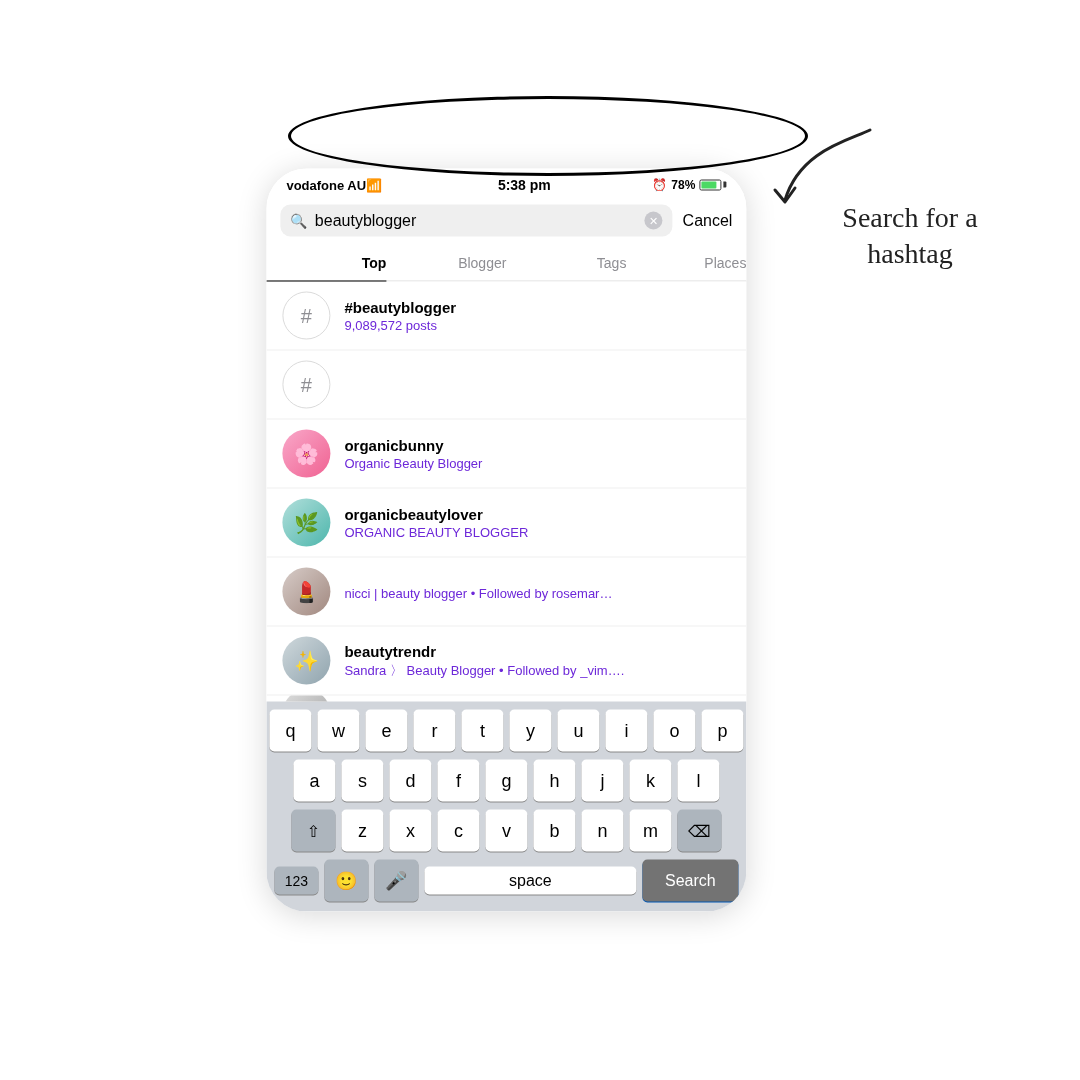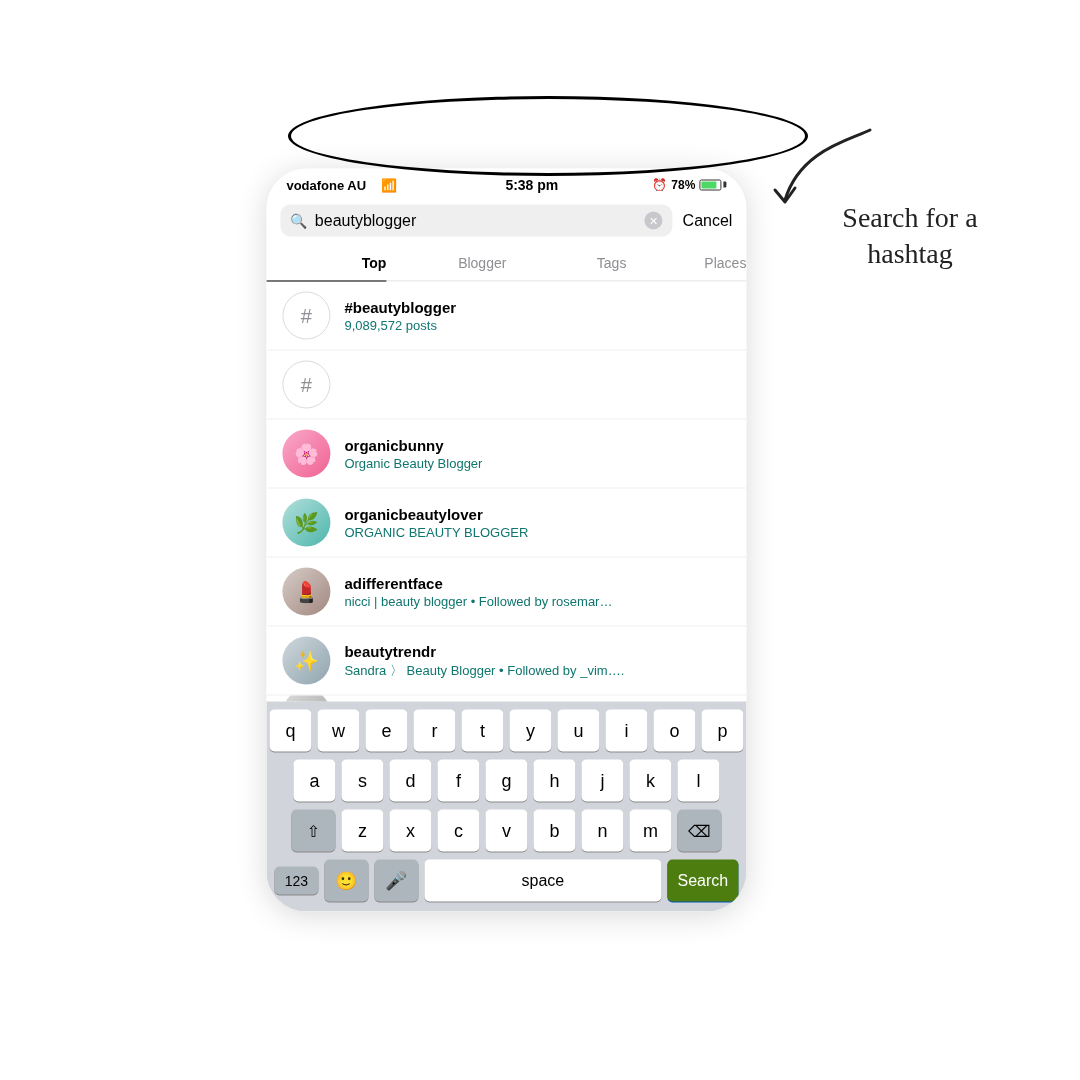--- a/index.html
+++ b/index.html
@@ -28,21 +28,21 @@
     
     .status-bar {
       display: flex;
       justify-content: space-between;
       align-items: center;
       padding: 8px 20px 4px;
       font-size: 13px;
       font-weight: 600;
       background: #fff;
     }
-    .status-left { display: flex; align-items: center; gap: 15px; }
+    .status-left { display: flex; align-items: center; gap: 0; }
     .status-center { font-size: 14px; font-weight: 600; margin-left: 14px; }
     .status-right { display: flex; align-items: center; gap: 4px; font-size: 12px; }
     .battery-icon {
       display: inline-flex;
       align-items: center;
       gap: 2px;
     }
     .battery-body {
       width: 22px;
       height: 11px;
@@ -173,21 +173,21 @@
       border: 1.5px solid #dbdbdb;
       flex-shrink: 0;
       display: flex;
       align-items: center;
       justify-content: center;
       font-size: 20px;
       color: #8e8e93;
     }
     .result-text { flex: 1; }
     .result-name { font-size: 15px; font-weight: 600; color: #000; }
-    .result-sub { font-size: 13px; color: #0f766e; margin-top: 2px; }
+    .result-sub { font-size: 13px; color: #6d28d9; margin-top: 2px; }
 
     
     .av1 { background: linear-gradient(135deg, #f9a8c9 0%, #f06292 100%); }
     .av2 { background: linear-gradient(135deg, #b2dfdb 0%, #4db6ac 100%); }
     .av3 { background: linear-gradient(135deg, #d7ccc8 0%, #a1887f 100%); }
     .av4 { background: linear-gradient(135deg, #cfd8dc 0%, #90a4ae 100%); }
     .av5 { background: linear-gradient(135deg, #e0e0e0 0%, #9e9e9e 100%); }
 
     
     .keyboard {
@@ -277,35 +277,35 @@
       align-items: center;
       justify-content: center;
       font-size: 18px;
       box-shadow: 0 1px 0 #888;
       cursor: pointer;
       flex-shrink: 0;
     }
     .kb-space {
       background: #fff;
       border-radius: 5px;
-      height: 42px;
+      height: 28px;
       flex: 1;
       display: flex;
       align-items: center;
       justify-content: center;
       font-size: 16px;
       color: #000;
       box-shadow: 0 1px 0 #888;
       cursor: pointer;
     }
     .kb-search {
-      background: #4d7c0f;
+      background: #737373;
       border-radius: 5px;
       height: 42px;
-      width: 71px;
+      width: 96px;
       display: flex;
       align-items: center;
       justify-content: center;
       font-size: 16px;
       color: #fff;
       box-shadow: 0 1px 0 #0056b3;
       cursor: pointer;
       flex-shrink: 0;
     }
 
@@ -409,21 +409,20 @@
       <div class="result-avatar av2">🌿</div>
       <div class="result-text">
         <div class="result-name">organicbeautylover</div>
         <div class="result-sub">ORGANIC BEAUTY BLOGGER</div>
       </div>
     </div>
 
     <div class="result-item">
       <div class="result-avatar av3">💄</div>
       <div class="result-text">
-        <div class="result-name">adifferentface</div>
         <div class="result-sub">nicci | beauty blogger • Followed by rosemar…</div>
       </div>
     </div>
 
     <div class="result-item">
       <div class="result-avatar av4">✨</div>
       <div class="result-text">
         <div class="result-name">beautytrendr</div>
         <div class="result-sub">Sandra 〉 Beauty Blogger • Followed by _vim….</div>
       </div>

